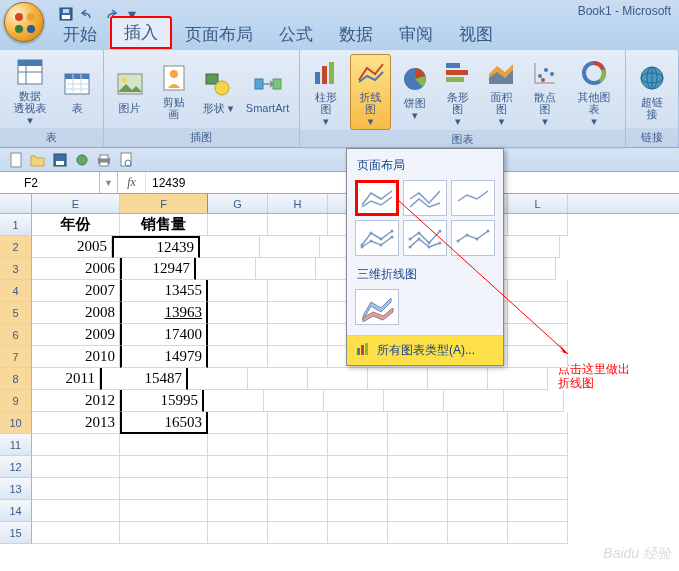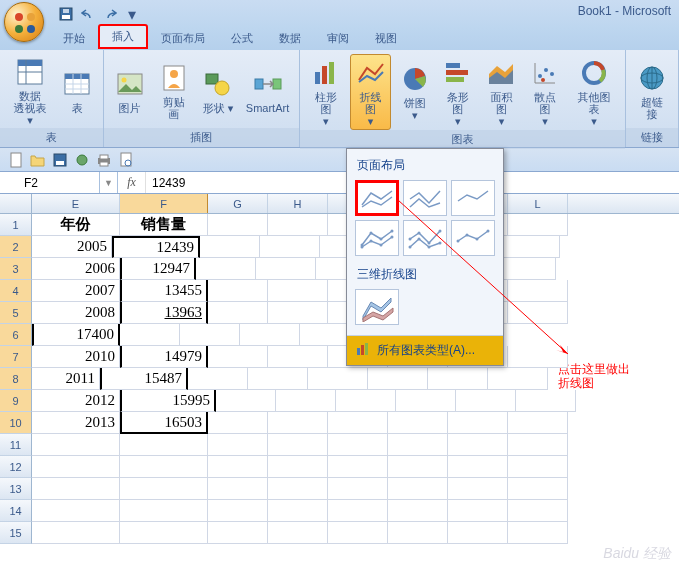--- a/index.html
+++ b/index.html
@@ -8,41 +8,41 @@
 
 .title-bar { background: linear-gradient(#c9dcf2, #bdd6ef); height: 28px; display: flex; align-items: center; padding: 0 6px; }
 .office-btn { width: 40px; height: 40px; border-radius: 50%; background: radial-gradient(circle at 30% 30%, #fff3d0, #f5b13d, #d47a0f); position: absolute; top: 2px; left: 4px; z-index: 10; border: 1px solid #a66a0c; box-shadow: 0 1px 3px rgba(0,0,0,0.4); }
 .office-btn svg { width: 24px; height: 24px; margin: 8px; }
 .qat { margin-left: 50px; display: flex; gap: 2px; align-items: center; }
 .qat-btn { width: 20px; height: 20px; display: flex; align-items: center; justify-content: center; color: #3b5a8b; }
 .title-text { position: absolute; right: 8px; top: 4px; font-size: 12px; color: #3b5a8b; }
 
 
 .tab-strip { background: linear-gradient(#bdd6ef, #b5d0ec); height: 22px; display: flex; padding-left: 50px; align-items: flex-end; }
-.tab { padding: 3px 12px; font-size: 11px; color: #3b5a8b; cursor: pointer; border: 1px solid transparent; }
+.tab { padding: 3px 12px; font-size: 17px; color: #3b5a8b; cursor: pointer; border: 1px solid transparent; }
 .tab.active { background: #e4ecf7; border: 1px solid #8ba8d0; border-bottom: none; border-radius: 3px 3px 0 0; }
 .tab.highlight { border: 2px solid #ff0000; position: relative; top: -1px; }
 
 
 .ribbon { background: linear-gradient(#e4ecf7, #cdddf0); height: 98px; border-bottom: 1px solid #8ba8d0; display: flex; }
 .ribbon-group { border-right: 1px solid #a8c0de; padding: 4px 6px 0 6px; display: flex; flex-direction: column; justify-content: space-between; }
 .ribbon-group-content { display: flex; gap: 4px; flex: 1; align-items: center; }
 .ribbon-group-label { font-size: 11px; color: #3b5a8b; text-align: center; padding: 2px 0; background: rgba(180,200,225,0.4); margin: 0 -6px; }
 .ribbon-btn { display: flex; flex-direction: column; align-items: center; gap: 2px; padding: 2px 4px; cursor: pointer; min-width: 36px; }
 .ribbon-btn-icon { width: 32px; height: 32px; display: flex; align-items: center; justify-content: center; }
 .ribbon-btn-label { font-size: 11px; color: #3b5a8b; text-align: center; line-height: 12px; }
 .ribbon-btn.active { background: linear-gradient(#fde38b, #f9ba48); border: 1px solid #c28a30; border-radius: 3px; }
 
 
 .chart-gallery { position: absolute; top: 148px; left: 346px; width: 158px; background: #f1f5fb; border: 1px solid #868b98; box-shadow: 2px 2px 5px rgba(0,0,0,0.3); z-index: 100; padding: 4px; }
 .gallery-section-title { font-size: 12px; color: #15428b; padding: 4px 6px; font-weight: 500; }
 .gallery-grid { display: flex; flex-wrap: wrap; gap: 4px; padding: 2px 4px 6px 4px; }
 .gallery-item { width: 44px; height: 36px; border: 1px solid #b5c5dc; background: #fff; display: flex; align-items: center; justify-content: center; cursor: pointer; }
 .gallery-item.highlight { border: 3px solid #ff0000; }
-.gallery-footer { display: flex; align-items: center; gap: 6px; padding: 6px 8px; font-size: 12px; color: #15428b; cursor: pointer; border-top: 1px solid #c5d2e4; background: #eab308; margin: 4px -4px -4px -4px; }
+.gallery-footer { display: flex; align-items: center; gap: 6px; padding: 6px 8px; font-size: 12px; color: #15428b; cursor: pointer; border-top: 1px solid #c5d2e4; background: #fde047; margin: 4px -4px -4px -4px; }
 
 
 .arrow-line { position: absolute; top: 200px; left: 398px; width: 180px; height: 160px; z-index: 101; pointer-events: none; }
 .annotation { position: absolute; top: 362px; left: 558px; font-size: 12px; color: #ff0000; line-height: 14px; }
 
 
 .qat-lower { background: linear-gradient(#d6e3f3, #c9dcf2); height: 24px; border-bottom: 1px solid #8ba8d0; display: flex; align-items: center; padding-left: 6px; gap: 2px; }
 .qat-lower-btn { width: 20px; height: 20px; display: flex; align-items: center; justify-content: center; }
 
 
@@ -479,20 +479,21 @@
         <div class="cell ar bl br" style="width: 88px; text-decoration: underline;">13963</div>
         <div class="cell" style="width: 60px;"></div>
         <div class="cell" style="width: 60px;"></div>
         <div class="cell" style="width: 60px;"></div>
         <div class="cell" style="width: 60px;"></div>
         <div class="cell" style="width: 60px;"></div>
         <div class="cell" style="width: 60px;"></div>
       </div>
       <div class="grid-row">
         <div class="row-header sel">6</div>
+        <div class="cell ar" style="width: 88px;">2009</div>
         <div class="cell ar bl br" style="width: 88px;">17400</div>
         <div class="cell" style="width: 60px;"></div>
         <div class="cell" style="width: 60px;"></div>
         <div class="cell" style="width: 60px;"></div>
         <div class="cell" style="width: 60px;"></div>
         <div class="cell" style="width: 60px;"></div>
         <div class="cell" style="width: 60px;"></div>
       </div>
       <div class="grid-row">
         <div class="row-header sel">7</div>
@@ -512,21 +513,21 @@
         <div class="cell" style="width: 60px;"></div>
         <div class="cell" style="width: 60px;"></div>
         <div class="cell" style="width: 60px;"></div>
         <div class="cell" style="width: 60px;"></div>
         <div class="cell" style="width: 60px;"></div>
         <div class="cell" style="width: 60px;"></div>
       </div>
       <div class="grid-row">
         <div class="row-header sel">9</div>
         <div class="cell ar" style="width: 88px;">2012</div>
-        <div class="cell ar bl br" style="width: 96px;">15995</div>
+        <div class="cell ar bl br" style="width: 84px;">15995</div>
         <div class="cell" style="width: 60px;"></div>
         <div class="cell" style="width: 60px;"></div>
         <div class="cell" style="width: 60px;"></div>
         <div class="cell" style="width: 60px;"></div>
         <div class="cell" style="width: 60px;"></div>
         <div class="cell" style="width: 60px;"></div>
       </div>
       <div class="grid-row">
         <div class="row-header sel">10</div>
         <div class="cell ar" style="width: 88px;">2013</div>

